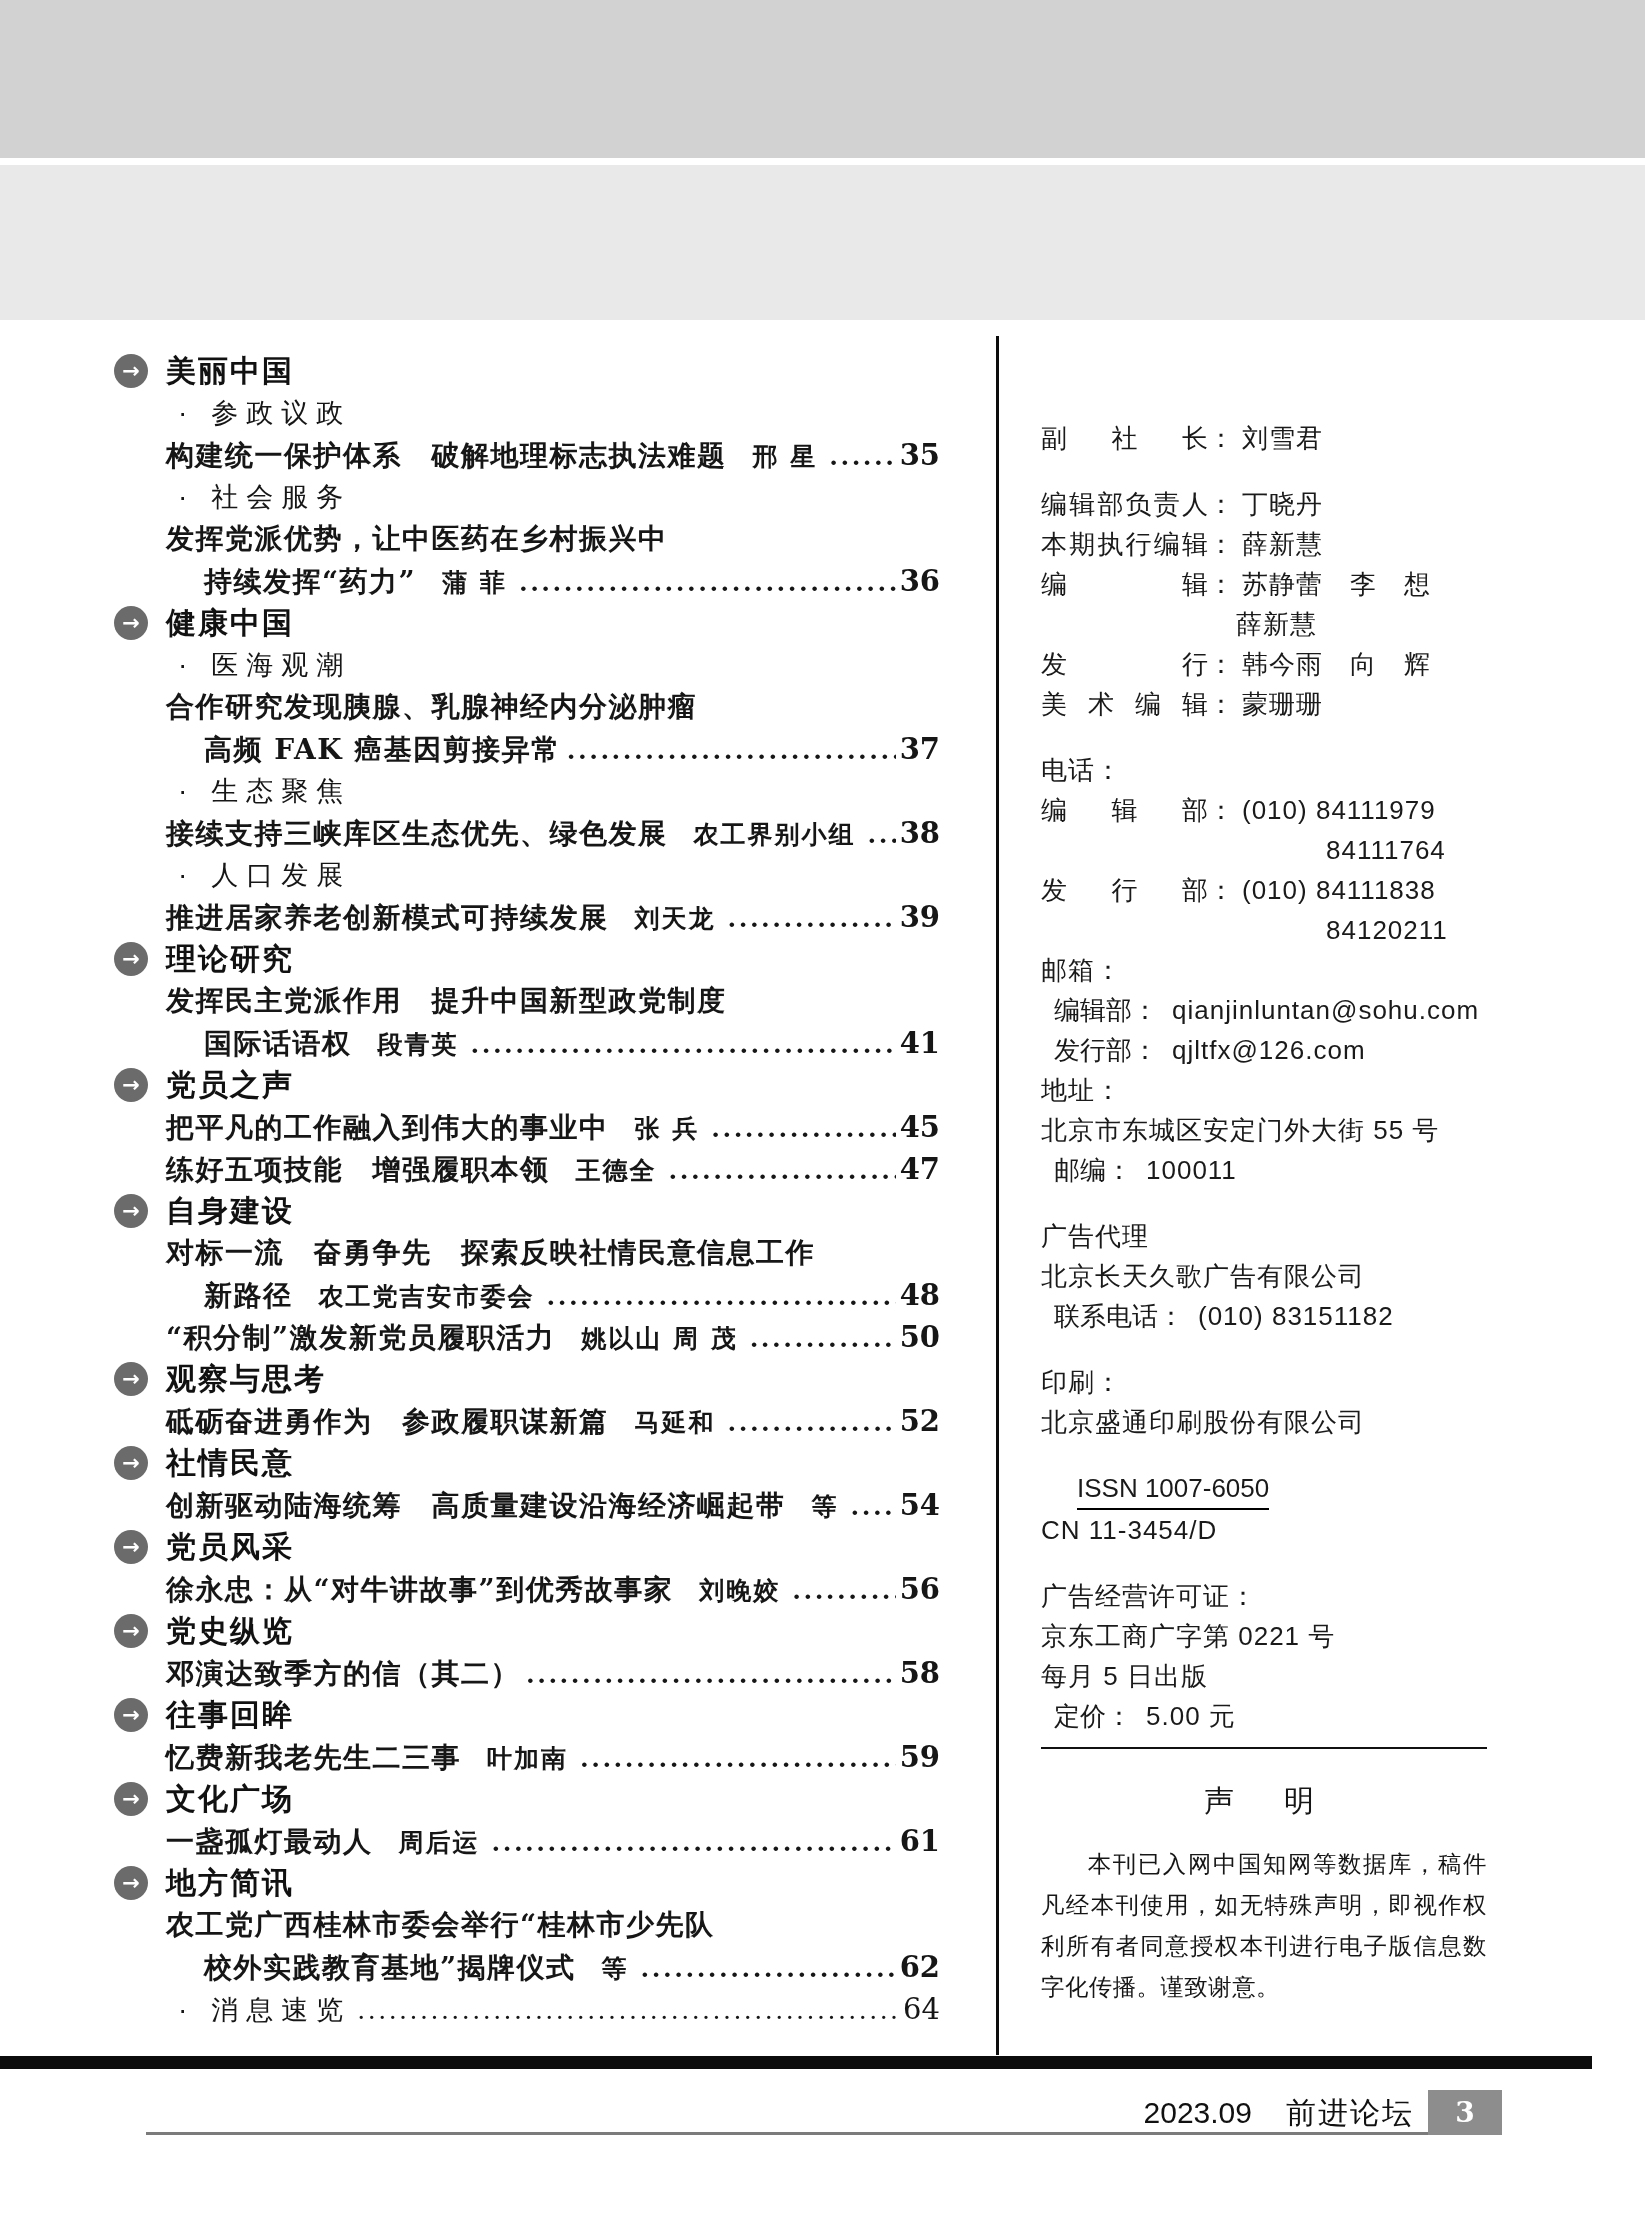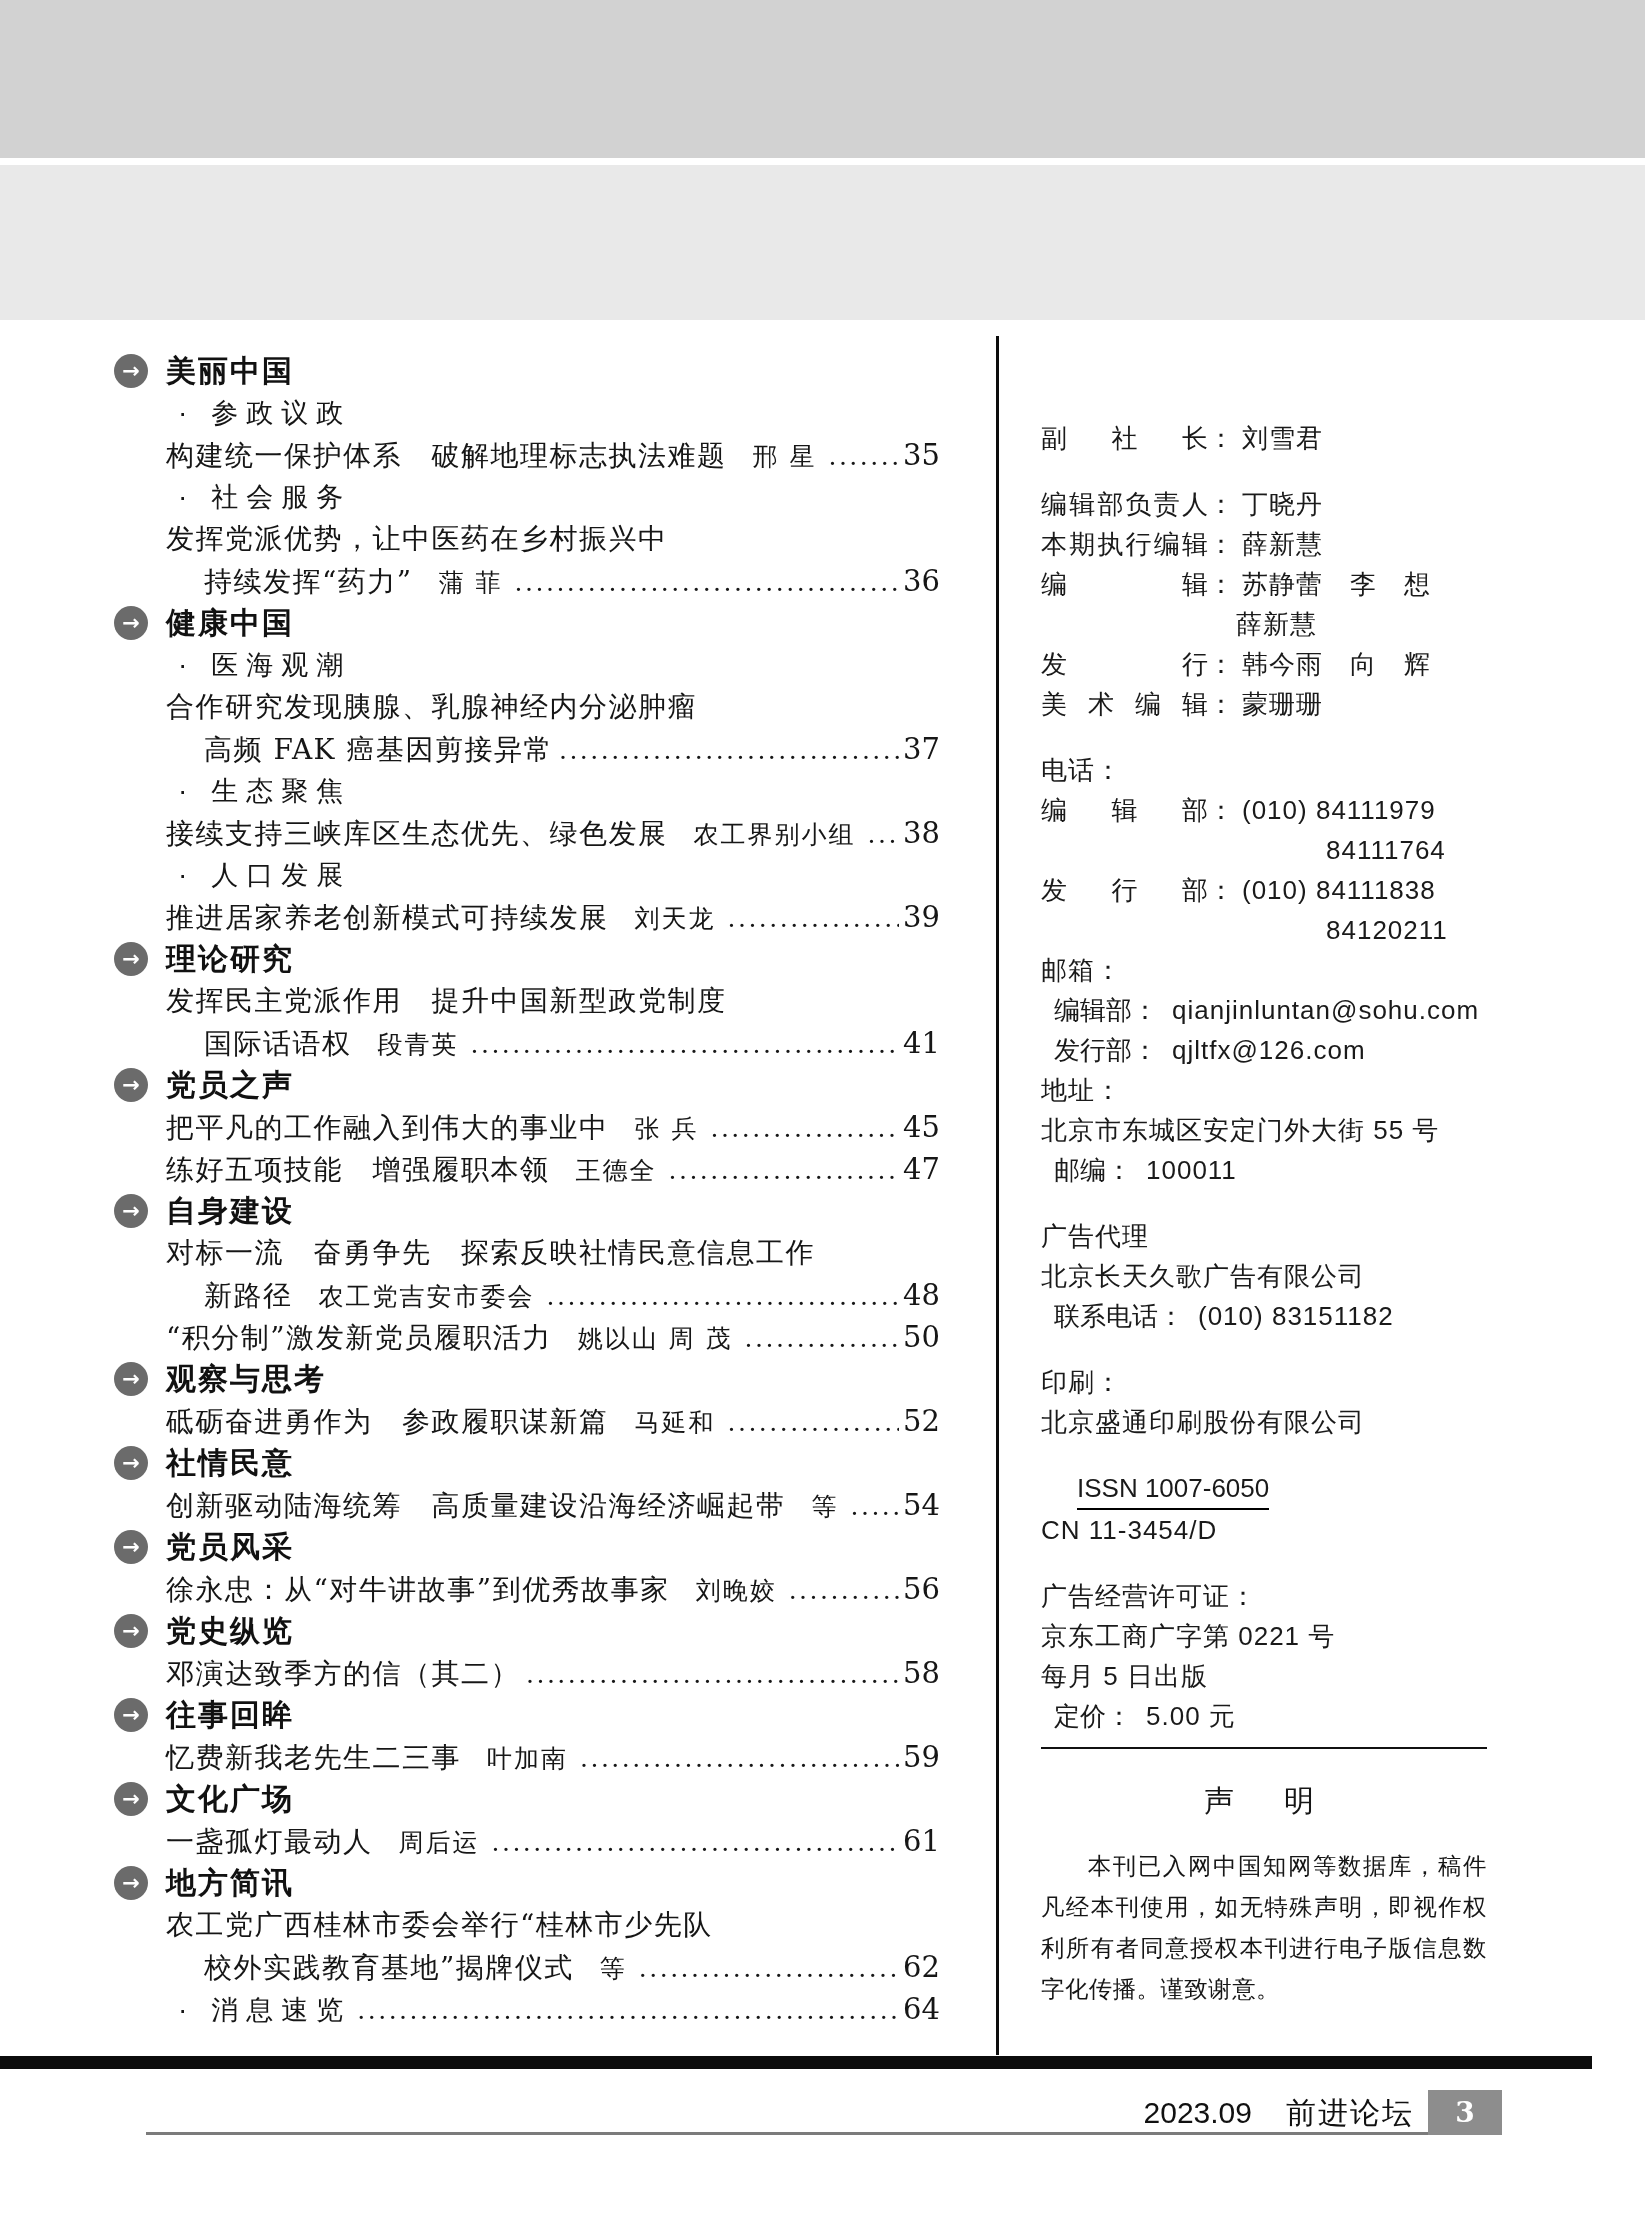--- a/index.html
+++ b/index.html
@@ -18,21 +18,21 @@
   .toc{position:absolute;left:114px;top:350px;width:826px;}
   .row{display:flex;align-items:baseline;height:42px;line-height:42px;white-space:nowrap;}
   .row.section{align-items:center;}
   .icon{width:34px;height:34px;border-radius:50%;background:#6b6b6b;color:#ffffff;
         display:inline-flex;align-items:center;justify-content:center;
         font:bold 21px/34px "DejaVu Sans",sans-serif;margin-right:18px;flex:none;}
   .st{font-size:30px;font-weight:bold;letter-spacing:2px;color:#111;}
   .row.sub{padding-left:64px;}
   .row.sub .bullet{font-size:28px;margin-right:24px;flex:none;}
   .row.sub .t{font-family:"DejaVu Serif","Liberation Serif",serif;font-size:27px;letter-spacing:8px;}
-  .row.art{padding-left:52px;font-family:"DejaVu Serif","Liberation Serif",serif;}
+  .row.art{padding-left:52px;font-family:"DejaVu Serif","Liberation Serif",serif;font-weight:bold;}
   .row.art.cont{padding-left:90px;}
   .row .t{font-family:"DejaVu Serif","Liberation Serif",serif;font-size:28px;letter-spacing:1.5px;min-width:0;}
   .au{font-family:"DejaVu Serif","Liberation Serif",serif;font-size:25px;letter-spacing:2px;
       margin-left:26px;margin-right:6px;flex:none;}
   .lead{flex:1 1 0;min-width:0;overflow:hidden;white-space:nowrap;
         font-family:"DejaVu Serif","Liberation Serif",serif;font-size:25px;letter-spacing:2.5px;
         margin:0 4px 0 6px;}
   .pg{font-family:"DejaVu Serif","Liberation Serif",serif;font-size:29px;flex:none;}
 
   
@@ -44,21 +44,21 @@
   .mh-value{letter-spacing:1px;}
   .mh-row.cont{padding-left:195px;}
   .mh-row.cont2{padding-left:285px;}
   .mh-row .ul{display:inline-block;border-bottom:2px solid #000;padding-bottom:3px;line-height:34px;margin-left:36px;}
   .mh-label2{margin-right:14px;margin-left:13px;}
 
   
   .stmt{position:absolute;left:1041px;top:1747px;width:446px;}
   .stmt-rule{height:2px;background:#111;}
   .stmt-title{margin-top:32px;text-align:center;font-size:30px;font-weight:normal;letter-spacing:10px;}
-  .stmt-body{margin-top:24px;font-family:Liberation Sans, sans-serif;
+  .stmt-body{margin-top:24px;font-family:Liberation Mono, monospace;
              font-size:23.4px;line-height:41px;text-align:justify;text-indent:2em;letter-spacing:0.5px;}
 
   
   .footer-text{position:absolute;left:0;top:2091px;width:1414px;text-align:right;
                font-size:30px;line-height:44px;color:#111;}
   .footer-text .jr{margin-left:34px;letter-spacing:2px;}
   .footer-rule{position:absolute;left:146px;top:2132px;width:1282px;height:3px;background:#7b7b7b;}
   .footer-box{position:absolute;left:1428px;top:2090px;width:74px;height:45px;background:#8d8d8d;
               color:#fff;display:flex;align-items:center;justify-content:center;
               font:bold 28px "DejaVu Serif",serif;}

